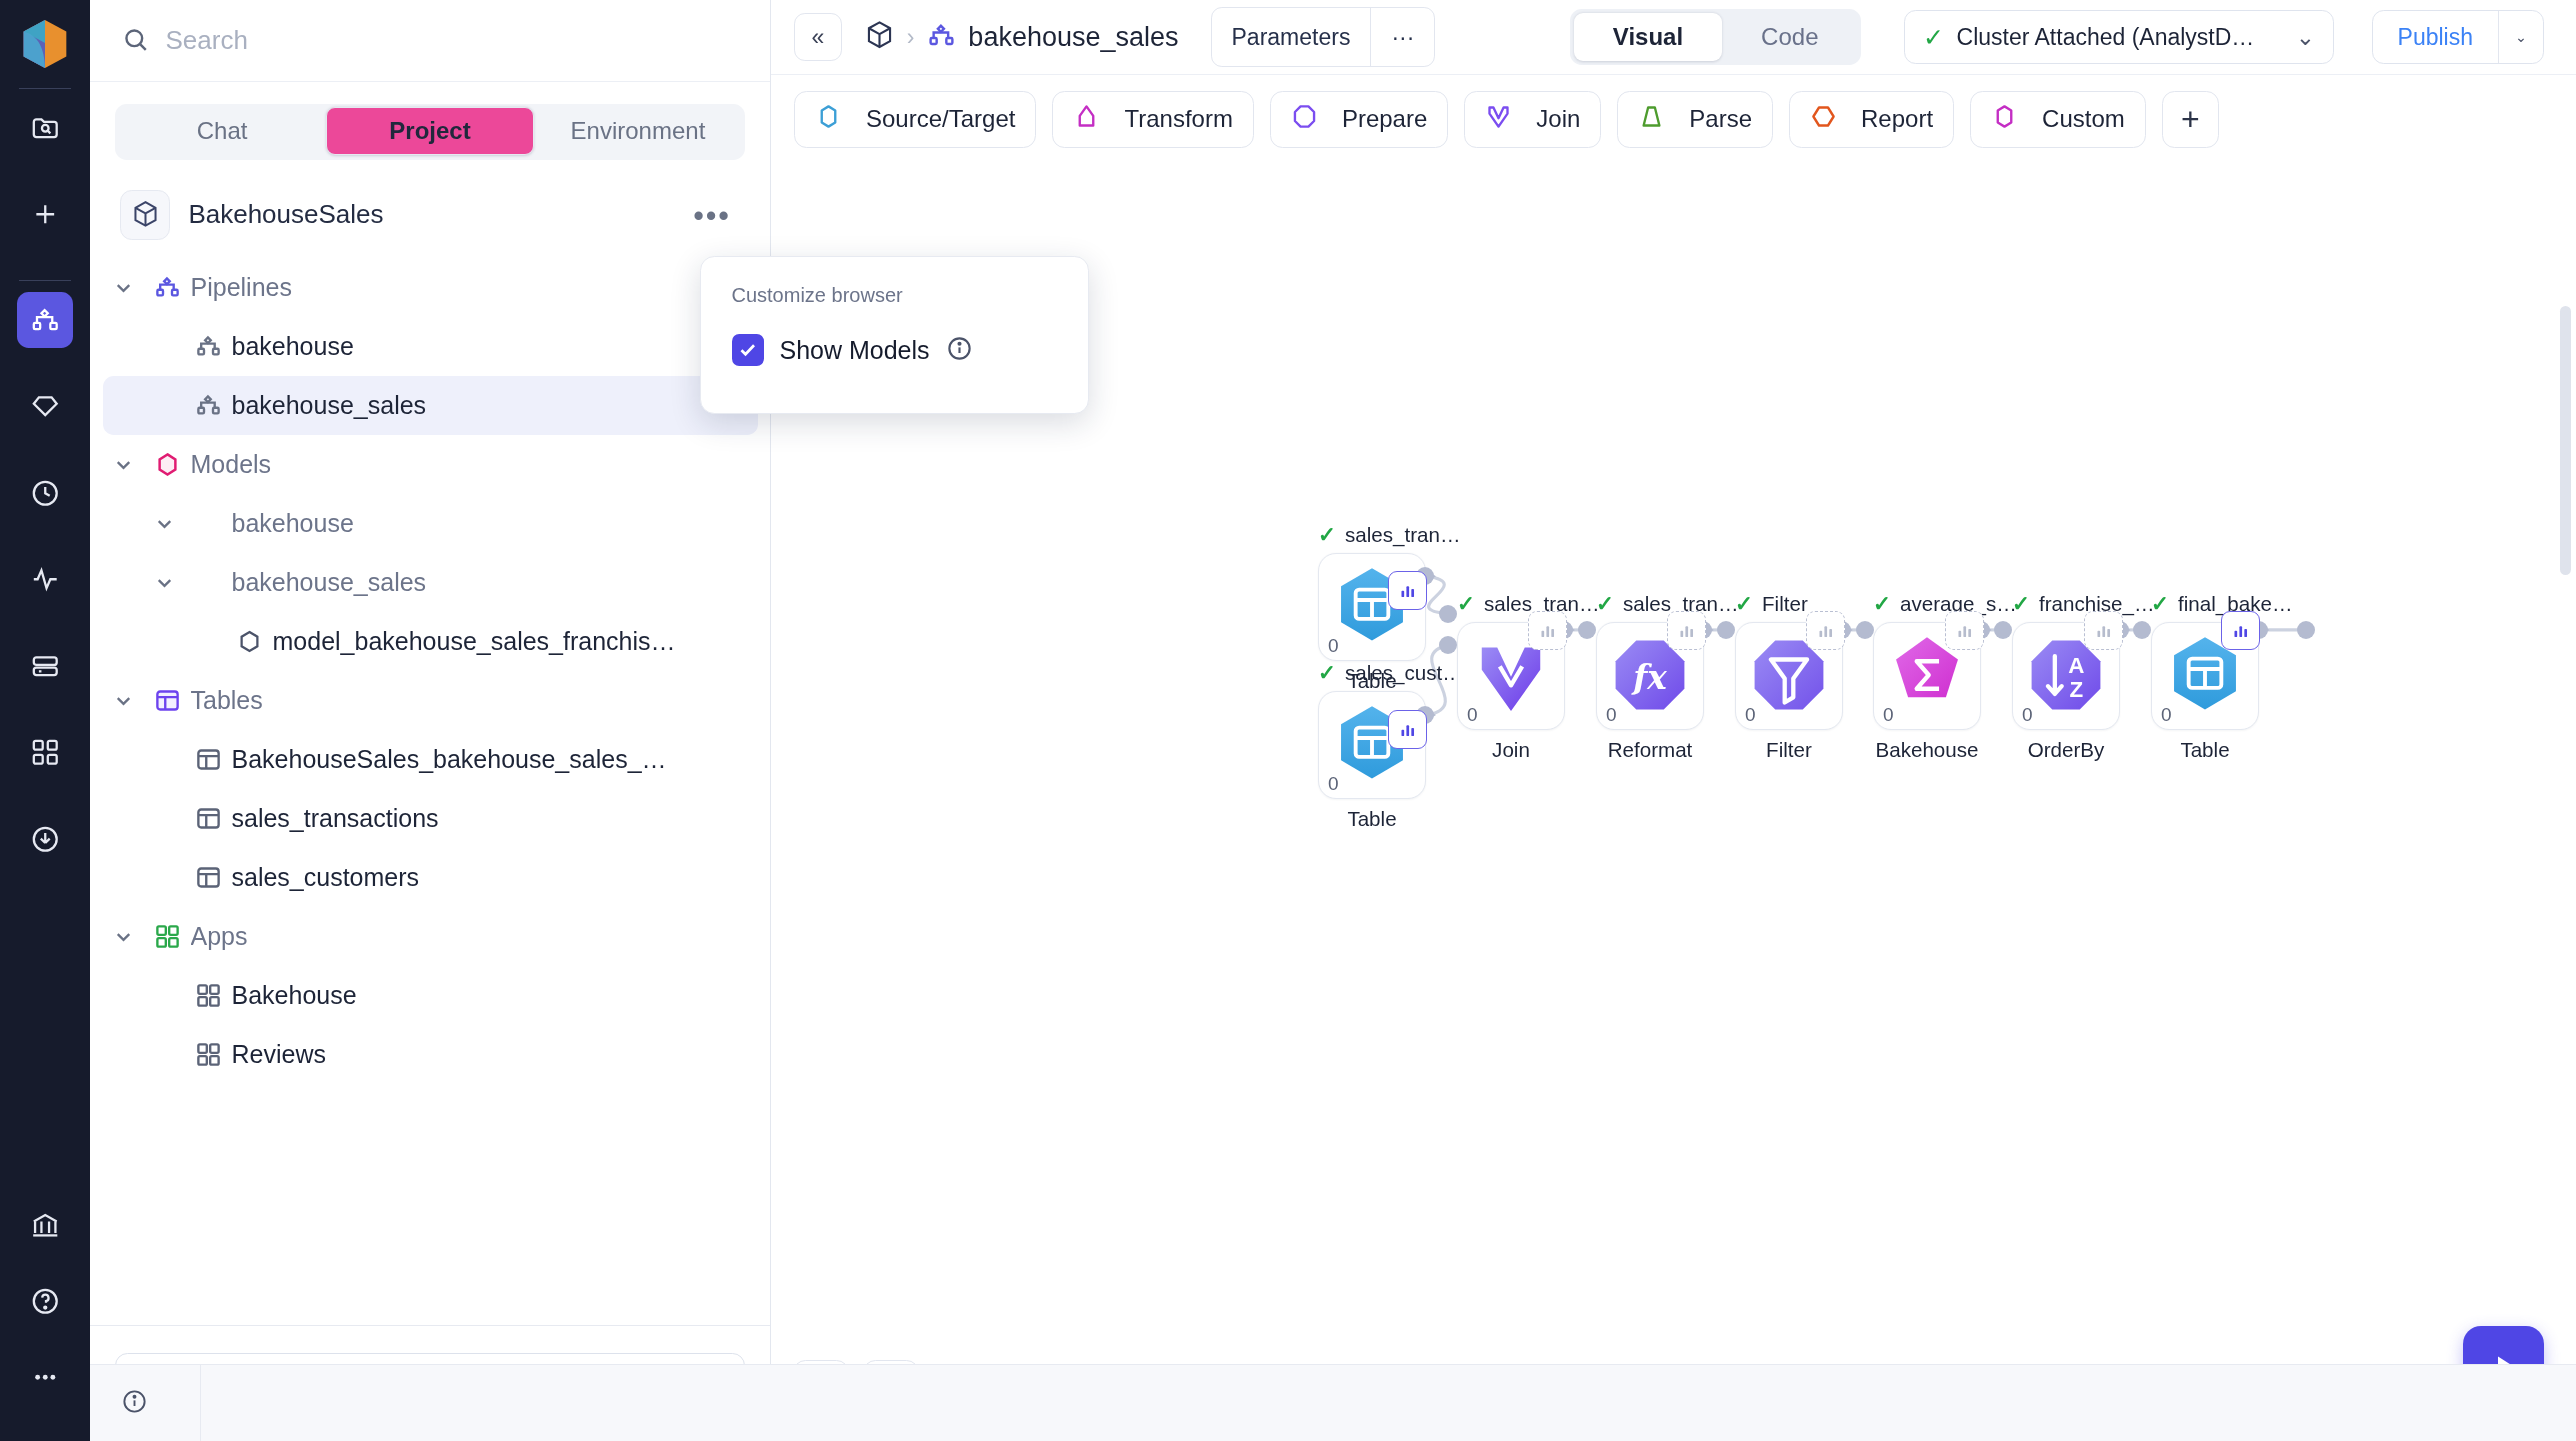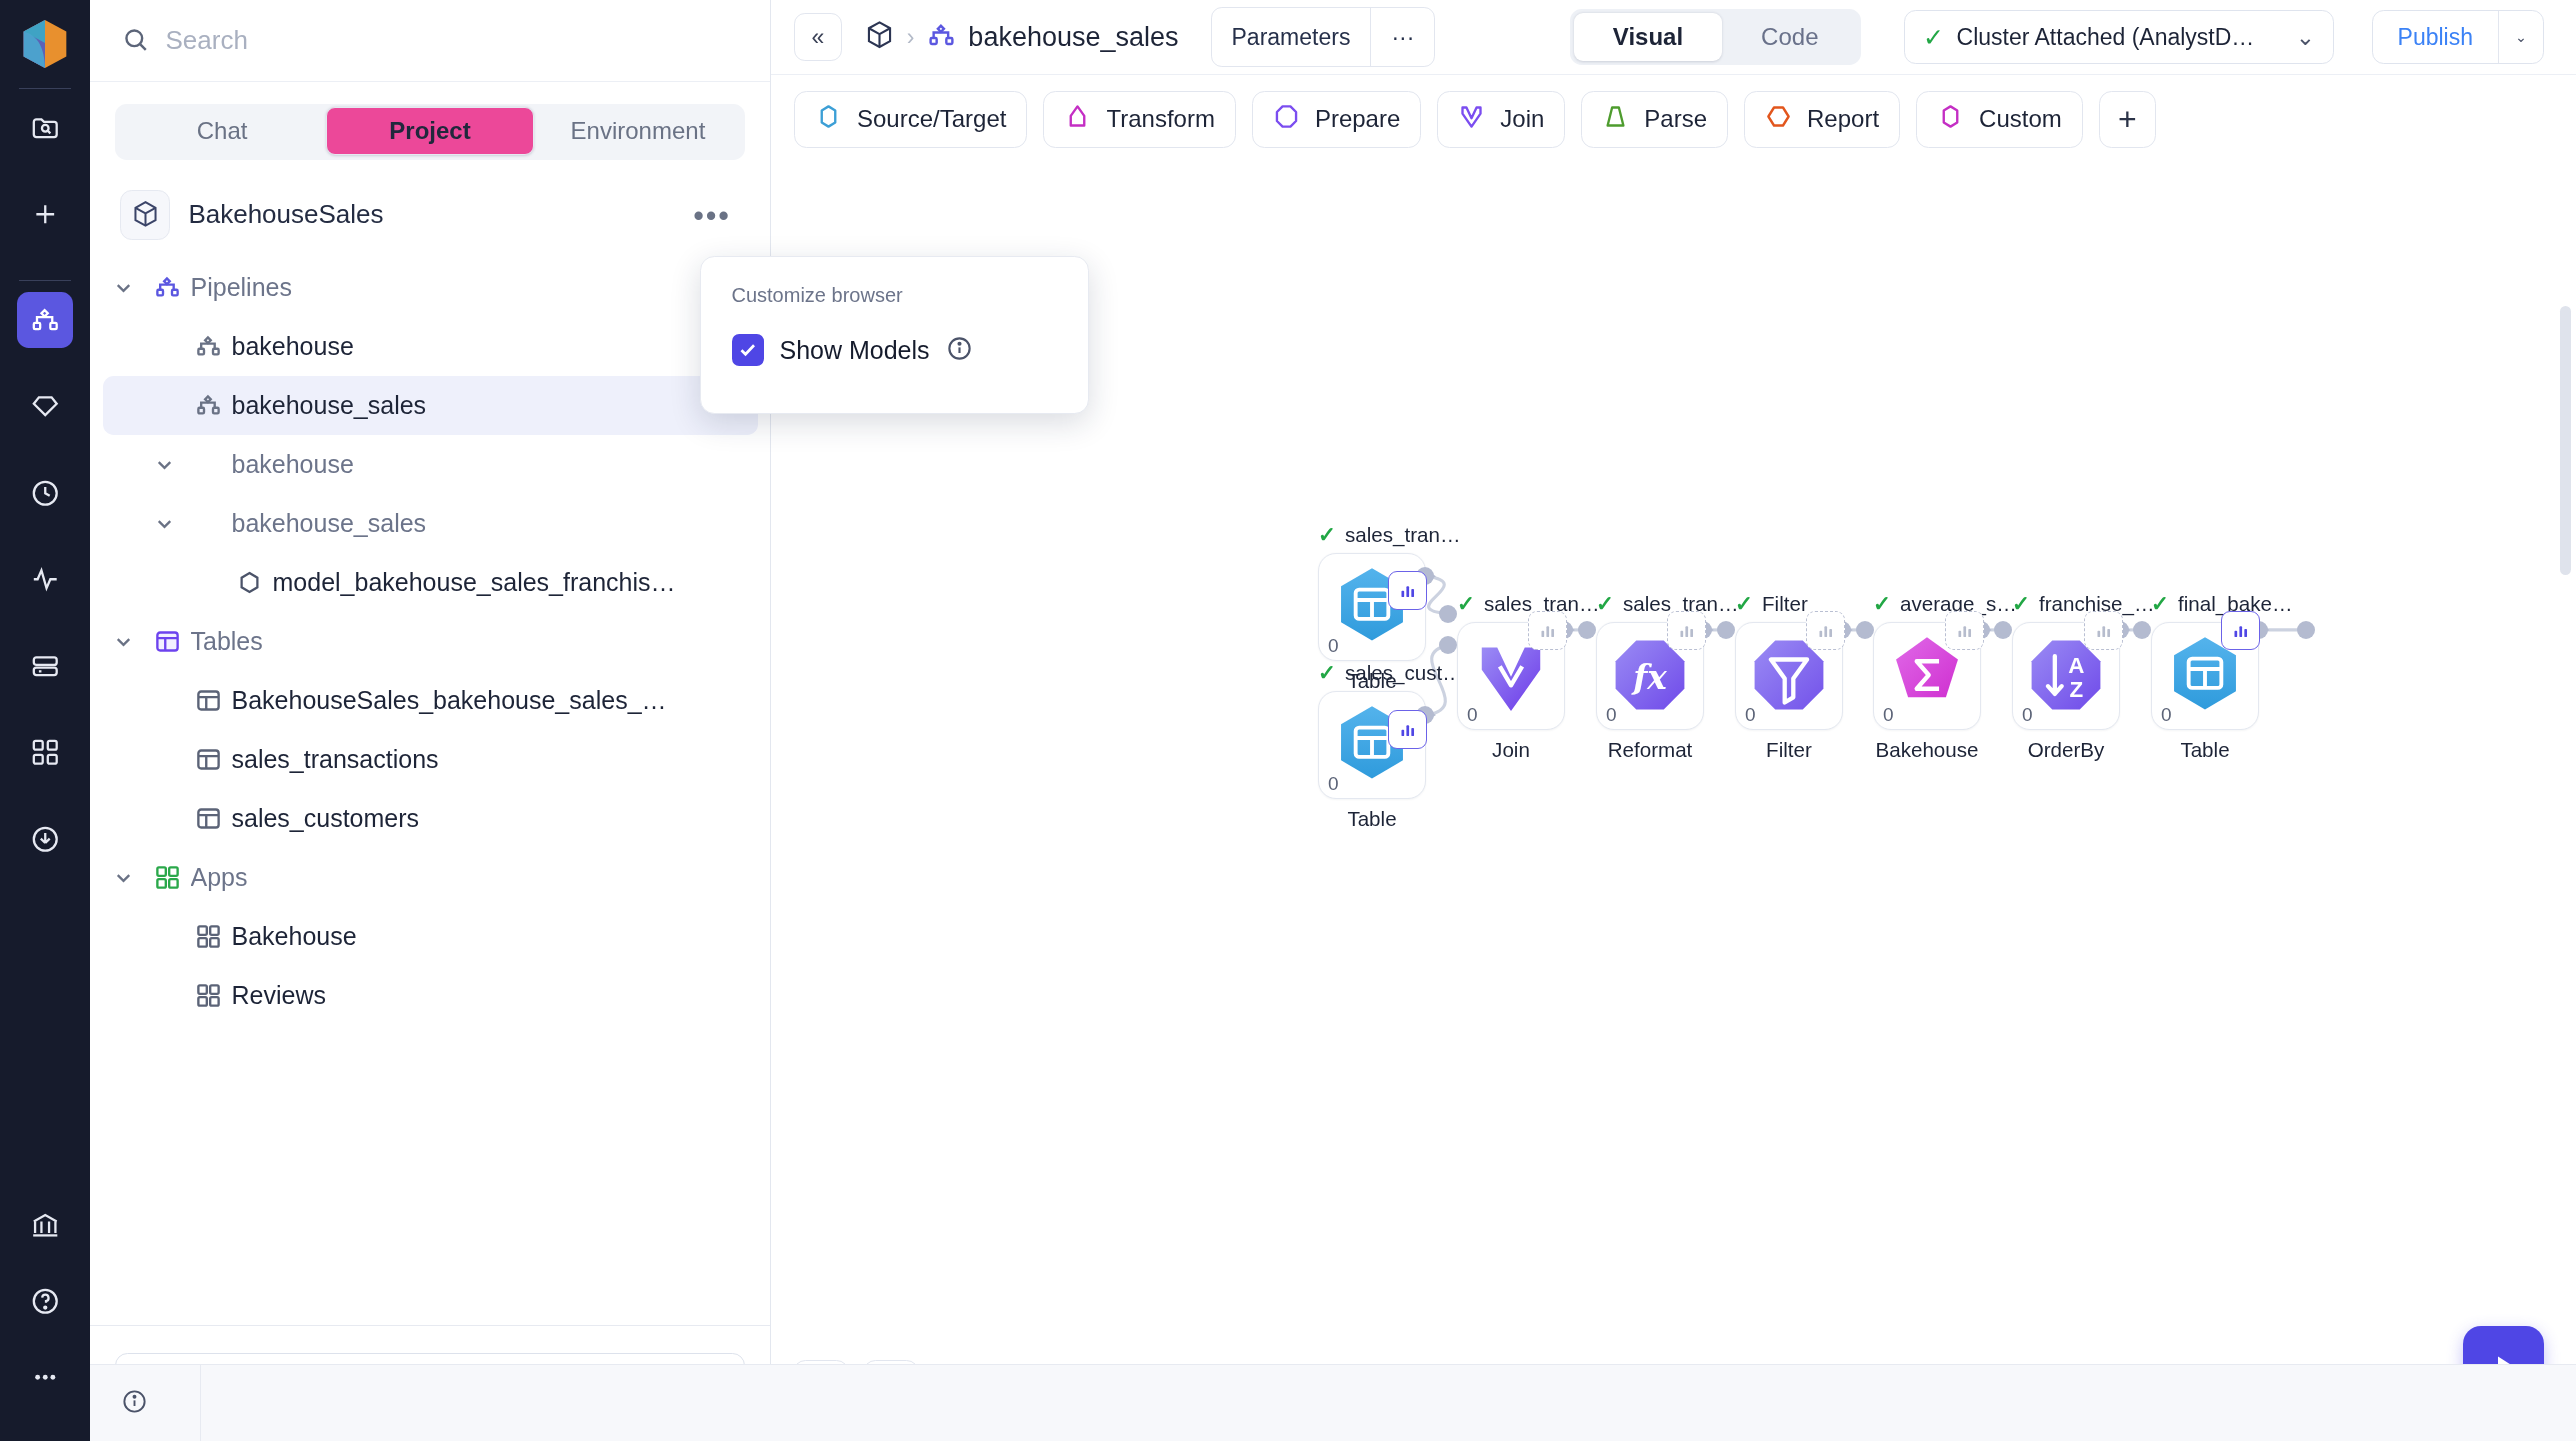--- a/index.html
+++ b/index.html
@@ -127,21 +127,21 @@
   .chk { color:#22a745; font-size: 25px; }
   .cluster .sp { margin-left:auto; color:#4b5369; }
   .pub-group { margin-left: 21.5px; margin-right: 9px; display:flex; border:0.9px solid #dfe4ee; border-radius:11.7px; overflow:hidden; height:54px;}
   .pub-group .a { padding: 0 25px; display:flex; align-items:center; font-size:23px; color:#3b82f6;}
   .pub-group .b { padding: 0 16px; display:flex; align-items:center; border-left:0.9px solid #e2e6ef; color:#4b5369;}
 
   
   .nodebar { height: 88px; display:flex; align-items:center; gap: 16px; padding: 0 23px; flex:none;}
   .nchip {
     height: 57px; border: 0.9px solid #e2e6ef; border-radius: 12.5px; background:#fff;
-    display:flex; align-items:center; gap: 15px; padding: 0 20px; font-size: 24px; color:#1d2437;
+    display:flex; align-items:center; gap: 24px; padding: 0 20px; font-size: 24px; color:#1d2437;
   }
   .nchip.plus { padding: 0; width: 57px; justify-content:center; font-size: 32px; color:#2b3348;}
 
   
   .canvas { flex: 1; position: relative; overflow: hidden; background:#fff; }
   .node { position: absolute; }
   .ntitle { display:flex; align-items:center; gap: 9px; font-size: 20.6px; color:#1d2437;
     white-space: nowrap; margin-bottom: 5.4px; }
   .ntitle .ck { color:#22a745; font-size: 21.5px; font-weight:700;}
   .nbox {
@@ -365,20 +365,34 @@
           </span>
           <span class="tico">
             <svg width="27" height="27" viewBox="0 0 24 24" fill="none" stroke="#6a7285" stroke-width="2.1">
               <rect x="3" y="14" width="5" height="5" rx="1"></rect>
               <rect x="16" y="14" width="5" height="5" rx="1"></rect>
               <path d="M9 6.5l2.5-2.5L14 6.5 11.5 9z"></path>
               <path d="M5.5 14V9.5h12V14"></path>
             </svg>
           </span>
           <span class="tlabel ">bakehouse_sales</span>
+        </div>
+        <div class="trow">
+          <span style="width:0px;flex:none"></span>
+          <span class="chev ">
+            <svg width="23" height="23" viewBox="0 0 24 24" fill="none" stroke="#6a7285" stroke-width="2.4">
+              <path d="M6 9.5l6 6 6-6"></path>
+            </svg>
+          </span>
+          <span class="tico">
+            <svg width="27" height="27" viewBox="0 0 24 24" stroke="#e01c72" stroke-width="2.2">
+              <path d="M12 3l7 4.5v9L12 21l-7-4.5v-9z" fill="#fdeef5"></path>
+            </svg>
+          </span>
+          <span class="tlabel muted">Models</span>
         </div>
         <div class="trow">
           <span style="width:41px;flex:none"></span>
           <span class="chev ">
             <svg width="23" height="23" viewBox="0 0 24 24" fill="none" stroke="#6a7285" stroke-width="2.4">
               <path d="M6 9.5l6 6 6-6"></path>
             </svg>
           </span>
           <span class="tico"></span>
           <span class="tlabel muted">bakehouse</span>

